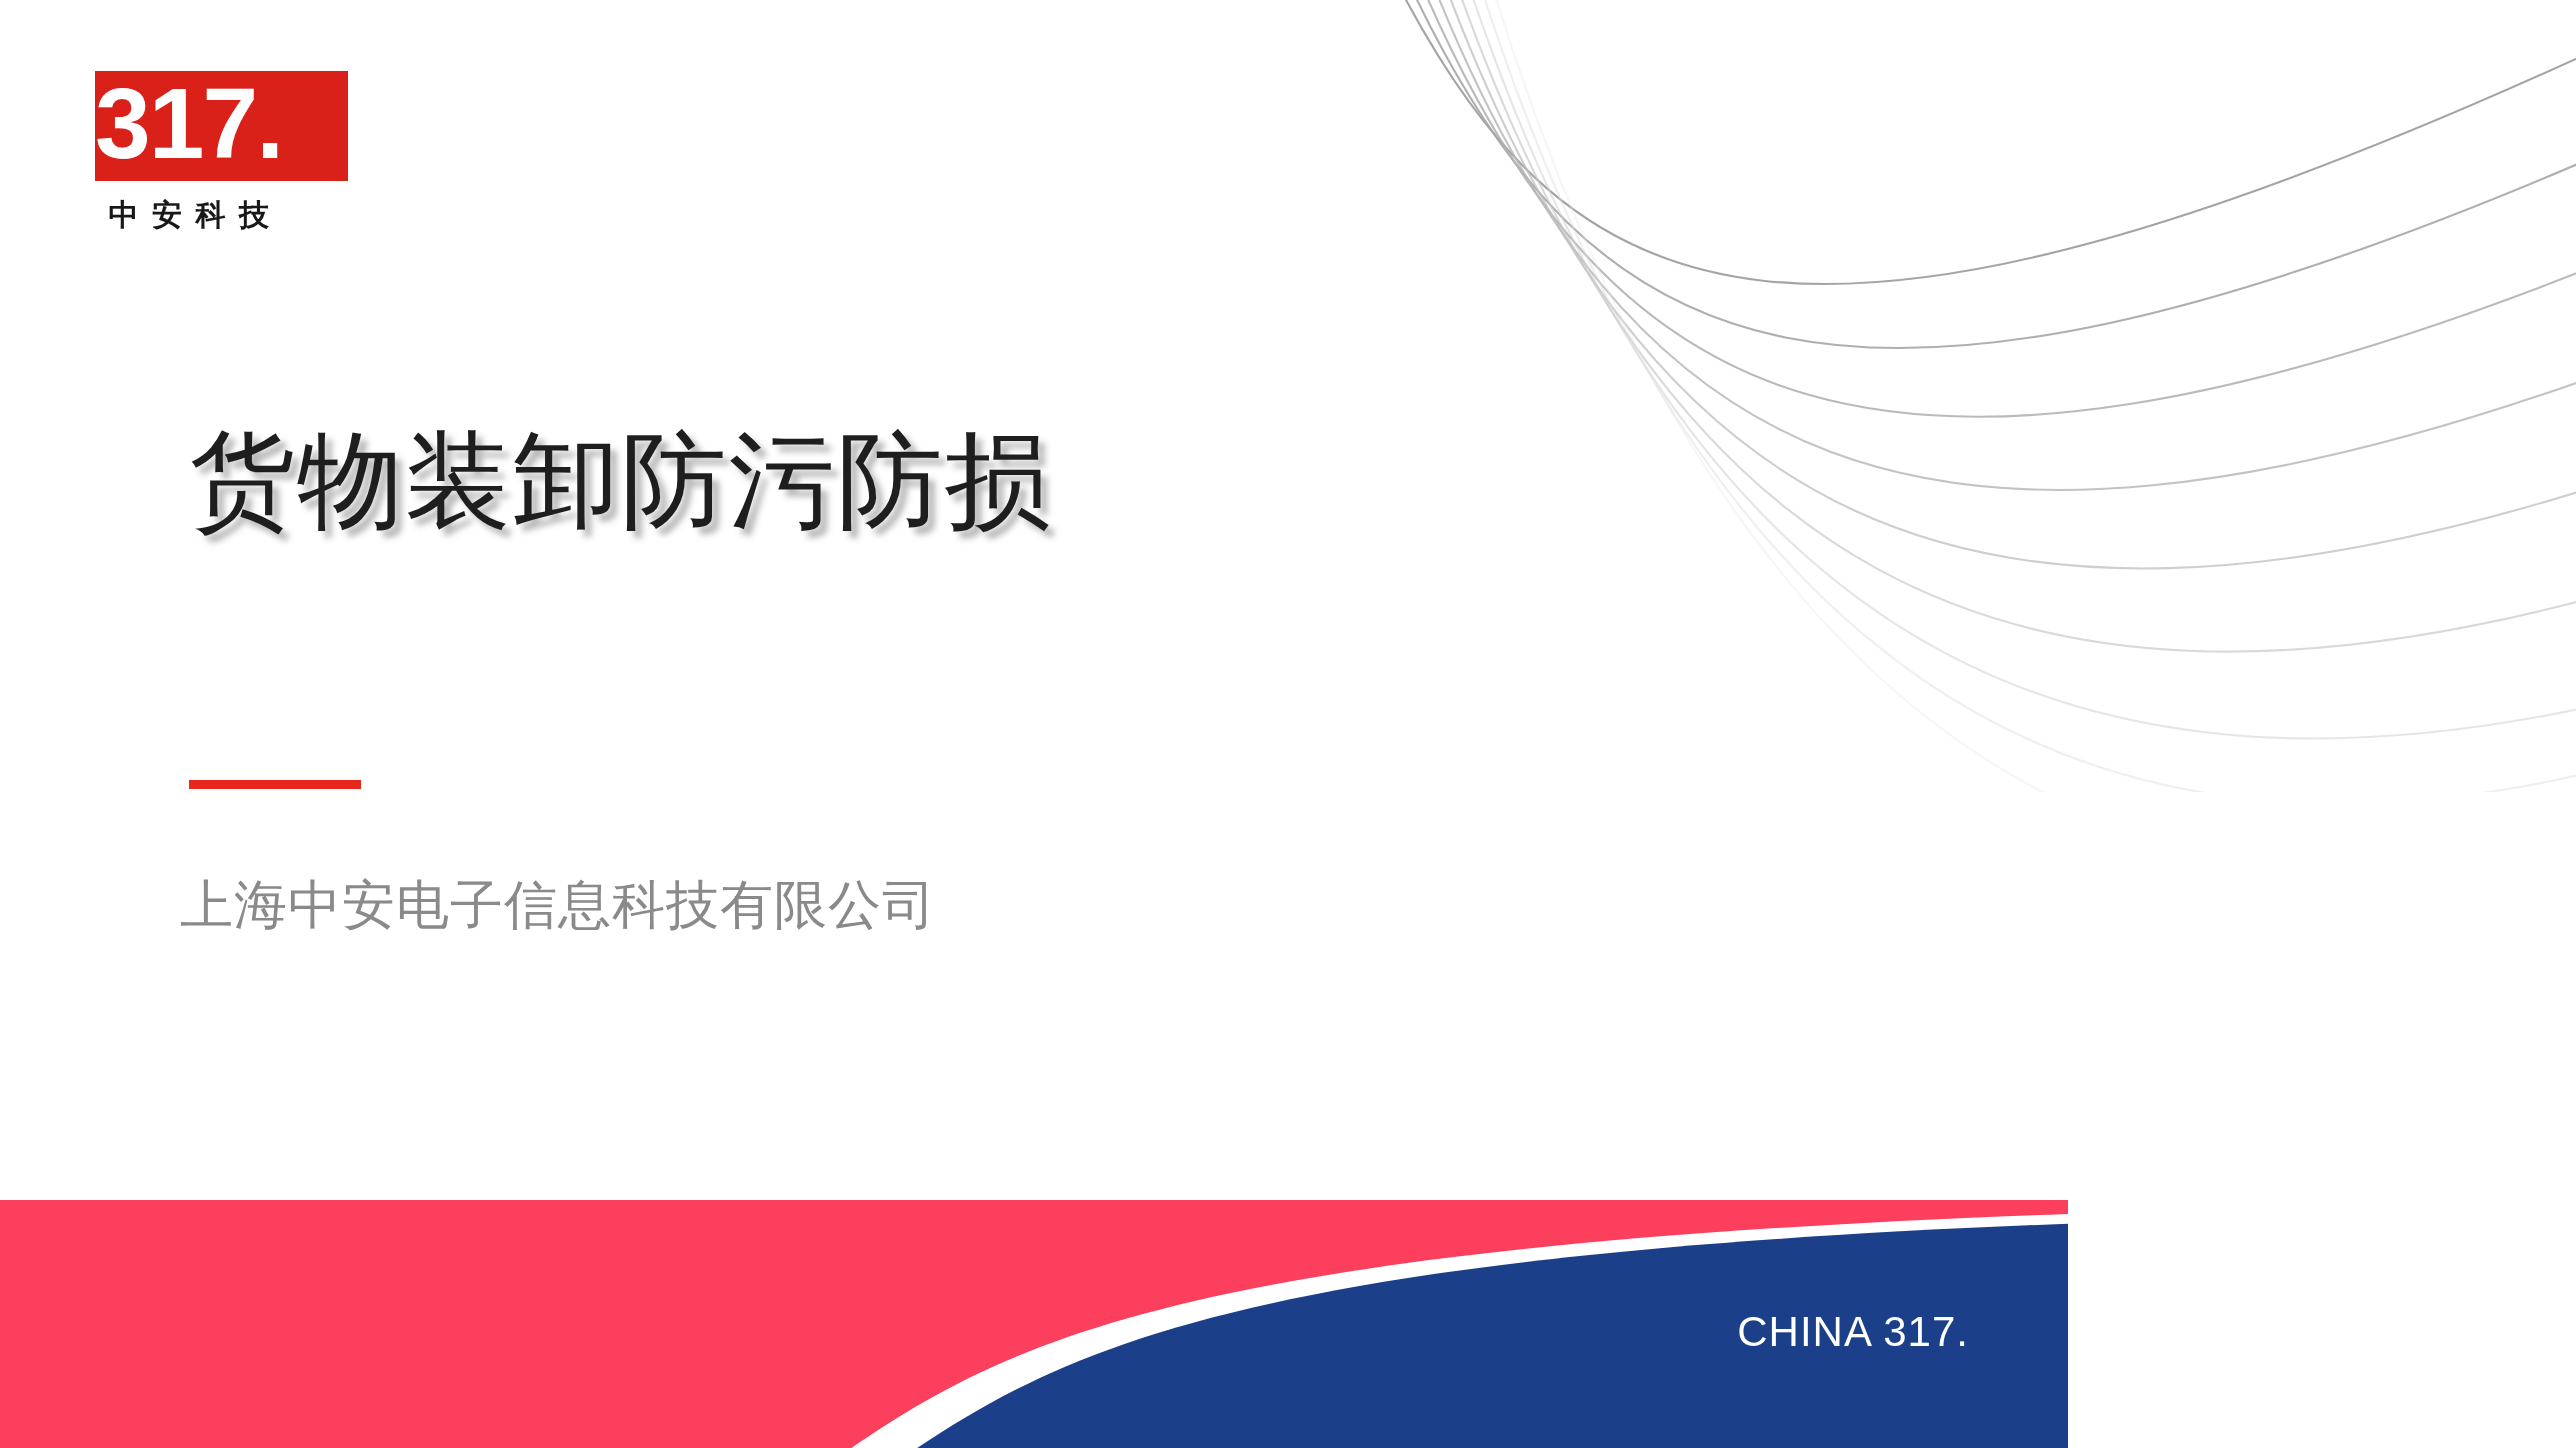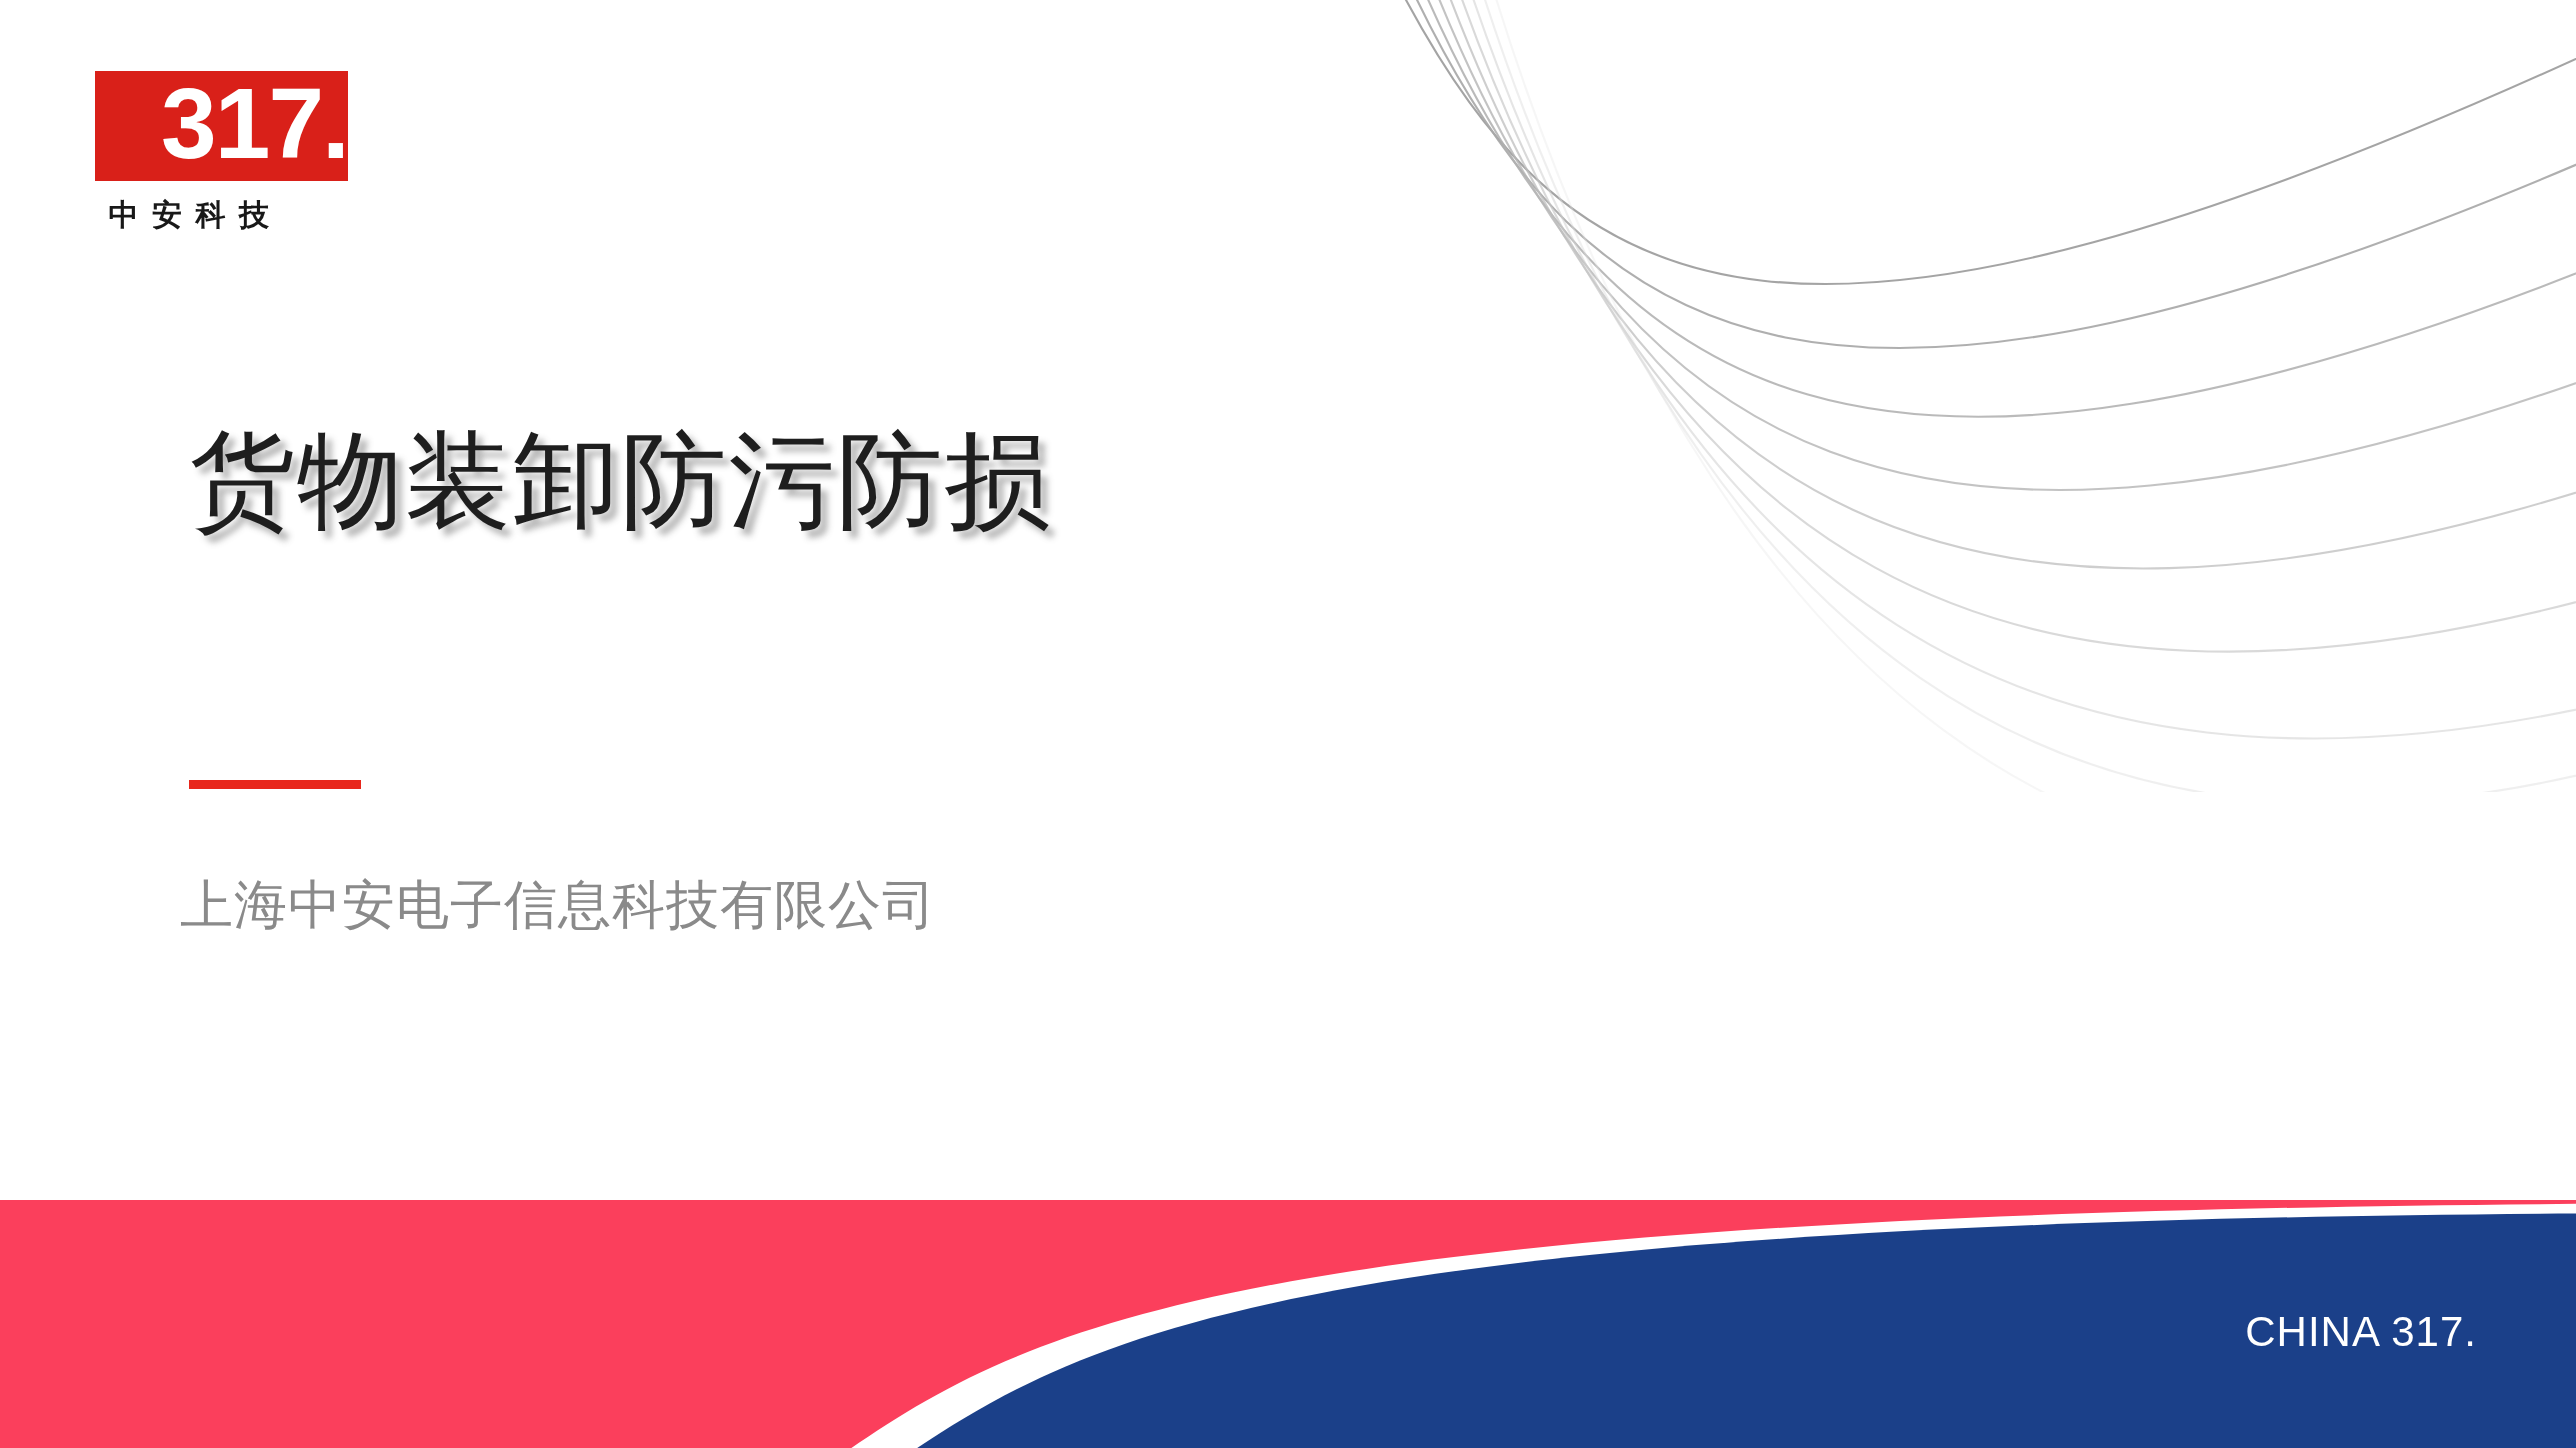--- a/index.html
+++ b/index.html
@@ -35,21 +35,21 @@
     left: 95px;
     top: 71px;
     width: 253px;
   }
   #logo-box {
     width: 253px;
     height: 110px;
     background: #d92019;
     display: flex;
     align-items: center;
-    justify-content: flex-end;
+    justify-content: flex-start;
   }
   #logo-number {
     color: #ffffff;
     font-size: 100px;
     font-weight: bold;
     line-height: 100px;
     letter-spacing: -1.9px;
     font-family: "Liberation Sans", "DejaVu Sans", sans-serif;
     transform: translateY(-2.9px);
   }
@@ -104,21 +104,21 @@
     letter-spacing: 1px;
     white-space: nowrap;
     font-family: "DejaVu Sans", "Liberation Sans", sans-serif;
   }
 
   
   #footer {
     position: absolute;
     left: 0;
     bottom: 0;
-    width: 2576px;
+    width: 2068px;
     height: 249px;
     overflow: hidden;
   }
   #footer-svg {
     position: absolute;
     left: 0;
     top: 0;
     width: 2576px;
     height: 249px;
   }

